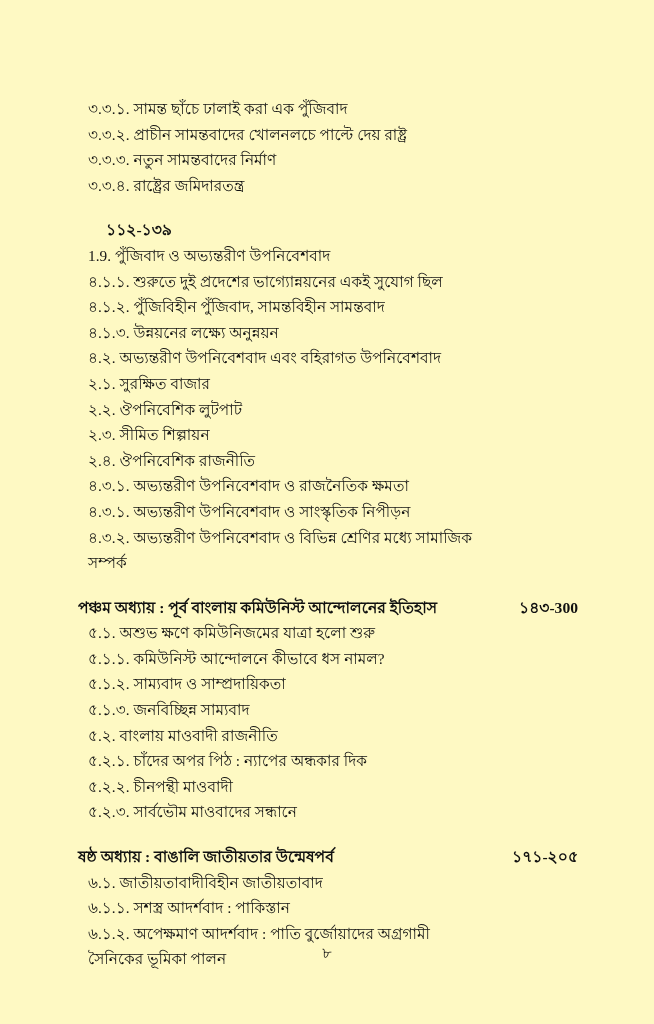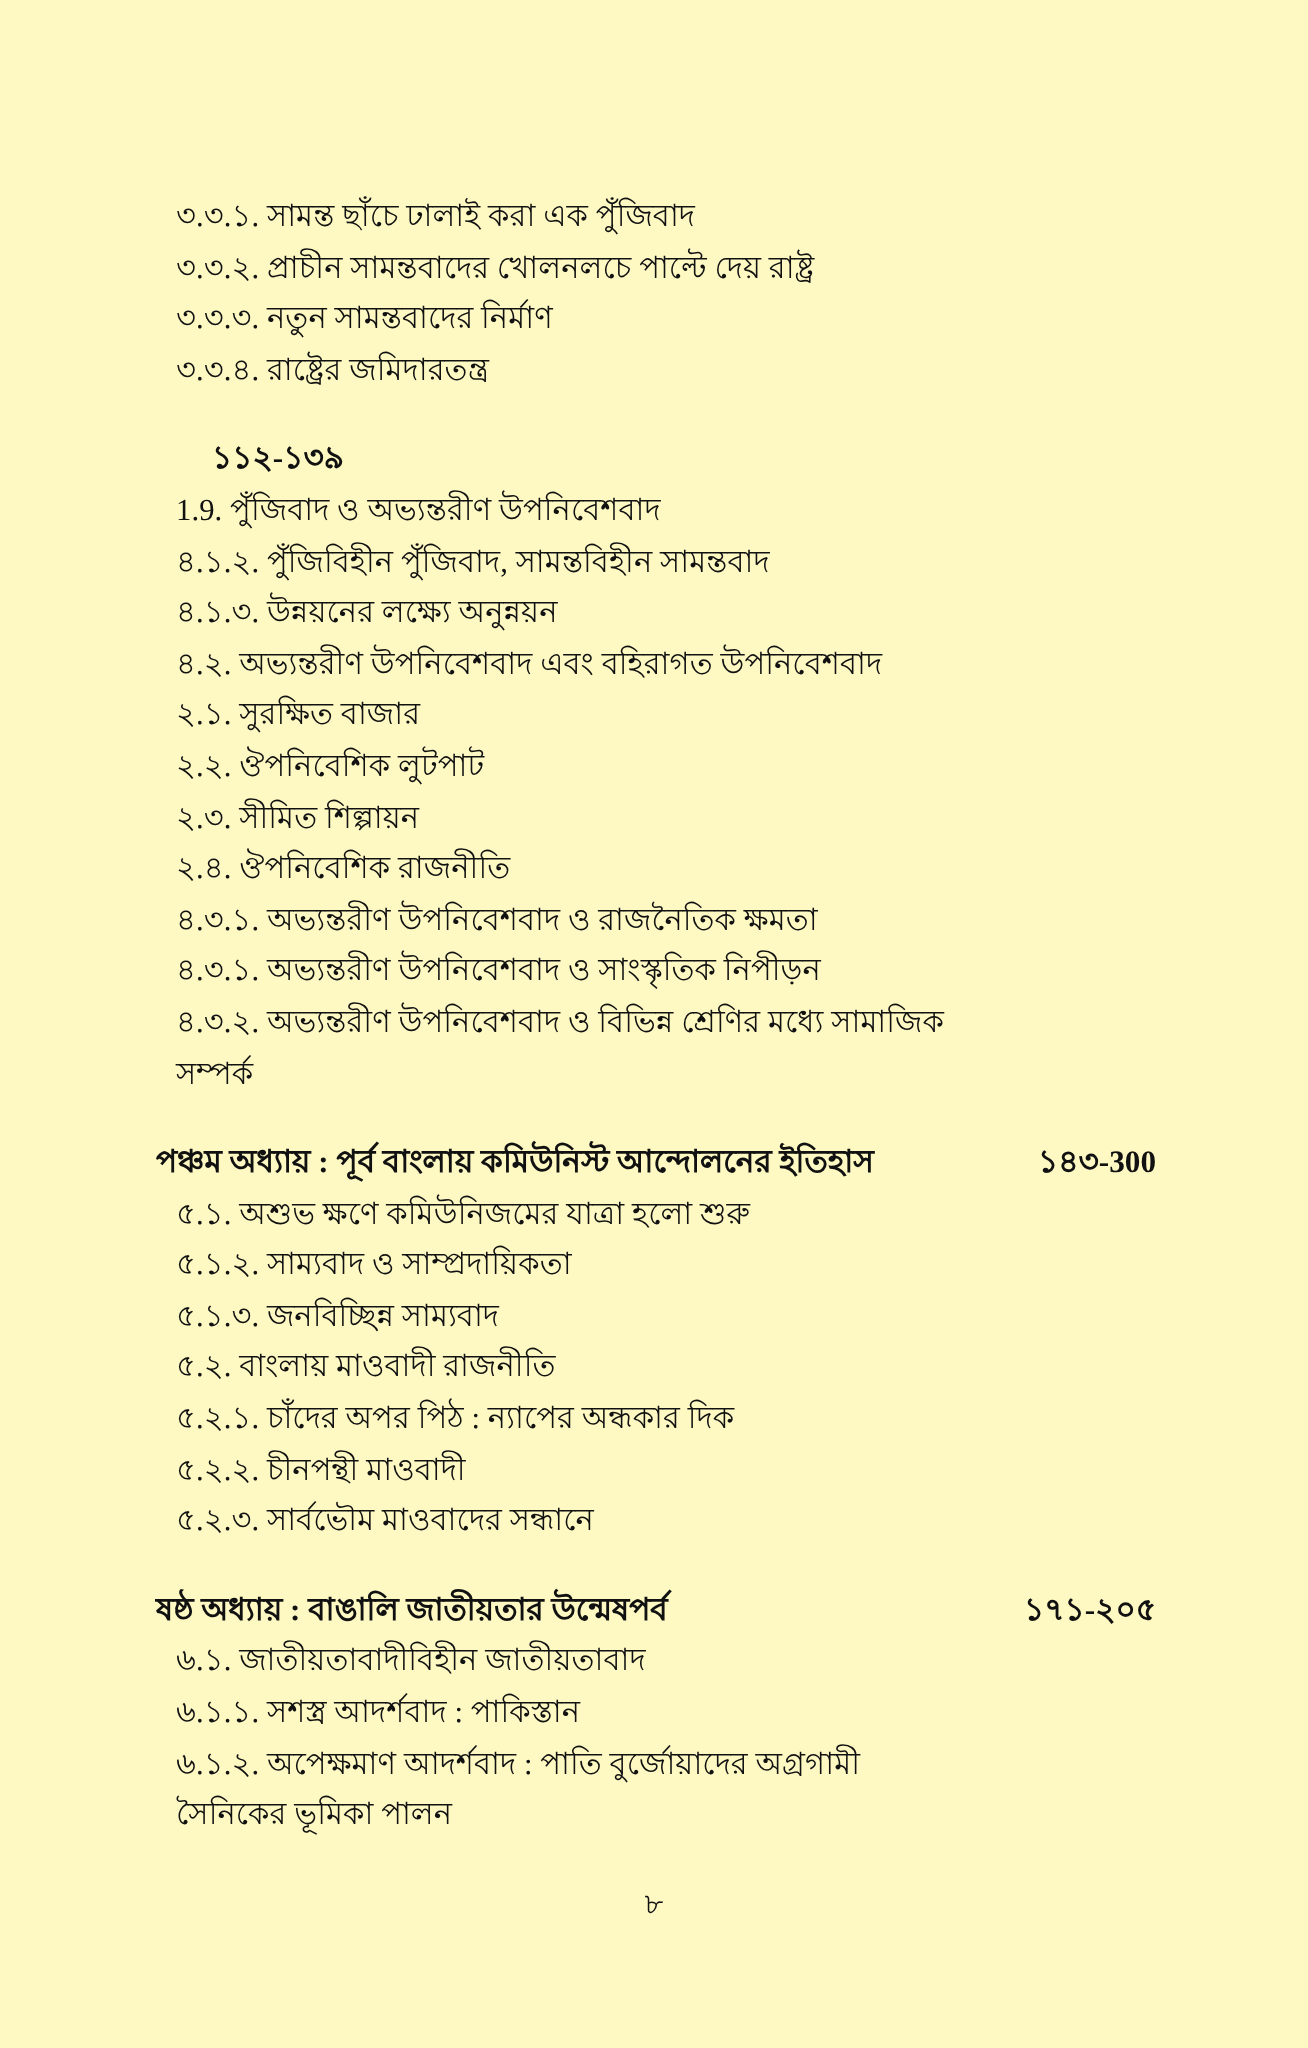--- a/index.html
+++ b/index.html
@@ -107,20 +107,24 @@
       </div>
       <div class="group-gap">
         <div class="toc-row heading">
           <span class="toc-pages">১১২-১৩৯</span>
         </div>
         <div class="toc-row entry">
           <span class="toc-label">1.9. পুঁজিবাদ ও অভ্যন্তরীণ উপনিবেশবাদ</span>
           <span class="toc-pages"></span>
         </div>
         <div class="toc-row entry">
+          <span class="toc-label">৪.১.১. শুরুতে দুই প্রদেশের ভাগ্যোন্নয়নের একই সুযোগ ছিল</span>
+          <span class="toc-pages"></span>
+        </div>
+        <div class="toc-row entry">
           <span class="toc-label">৪.১.২. পুঁজিবিহীন পুঁজিবাদ, সামন্তবিহীন সামন্তবাদ</span>
           <span class="toc-pages"></span>
         </div>
         <div class="toc-row entry">
           <span class="toc-label">৪.১.৩. উন্নয়নের লক্ষ্যে অনুন্নয়ন</span>
           <span class="toc-pages"></span>
         </div>
         <div class="toc-row entry">
           <span class="toc-label">৪.২. অভ্যন্তরীণ উপনিবেশবাদ এবং বহিরাগত উপনিবেশবাদ</span>
           <span class="toc-pages"></span>
@@ -154,20 +158,24 @@
           <span class="toc-pages"></span>
         </div>
       </div>
       <div class="group-gap">
         <div class="toc-row heading">
           <span class="toc-label">পঞ্চম অধ্যায় : পূর্ব বাংলায় কমিউনিস্ট আন্দোলনের ইতিহাস</span>
           <span class="toc-pages">১৪৩-300</span>
         </div>
         <div class="toc-row entry">
           <span class="toc-label">৫.১. অশুভ ক্ষণে কমিউনিজমের যাত্রা হলো শুরু</span>
+          <span class="toc-pages"></span>
+        </div>
+        <div class="toc-row entry">
+          <span class="toc-label">৫.১.১. কমিউনিস্ট আন্দোলনে কীভাবে ধস নামল?</span>
           <span class="toc-pages"></span>
         </div>
         <div class="toc-row entry">
           <span class="toc-label">৫.১.২. সাম্যবাদ ও সাম্প্রদায়িকতা</span>
           <span class="toc-pages"></span>
         </div>
         <div class="toc-row entry">
           <span class="toc-label">৫.১.৩. জনবিচ্ছিন্ন সাম্যবাদ</span>
           <span class="toc-pages"></span>
         </div>

